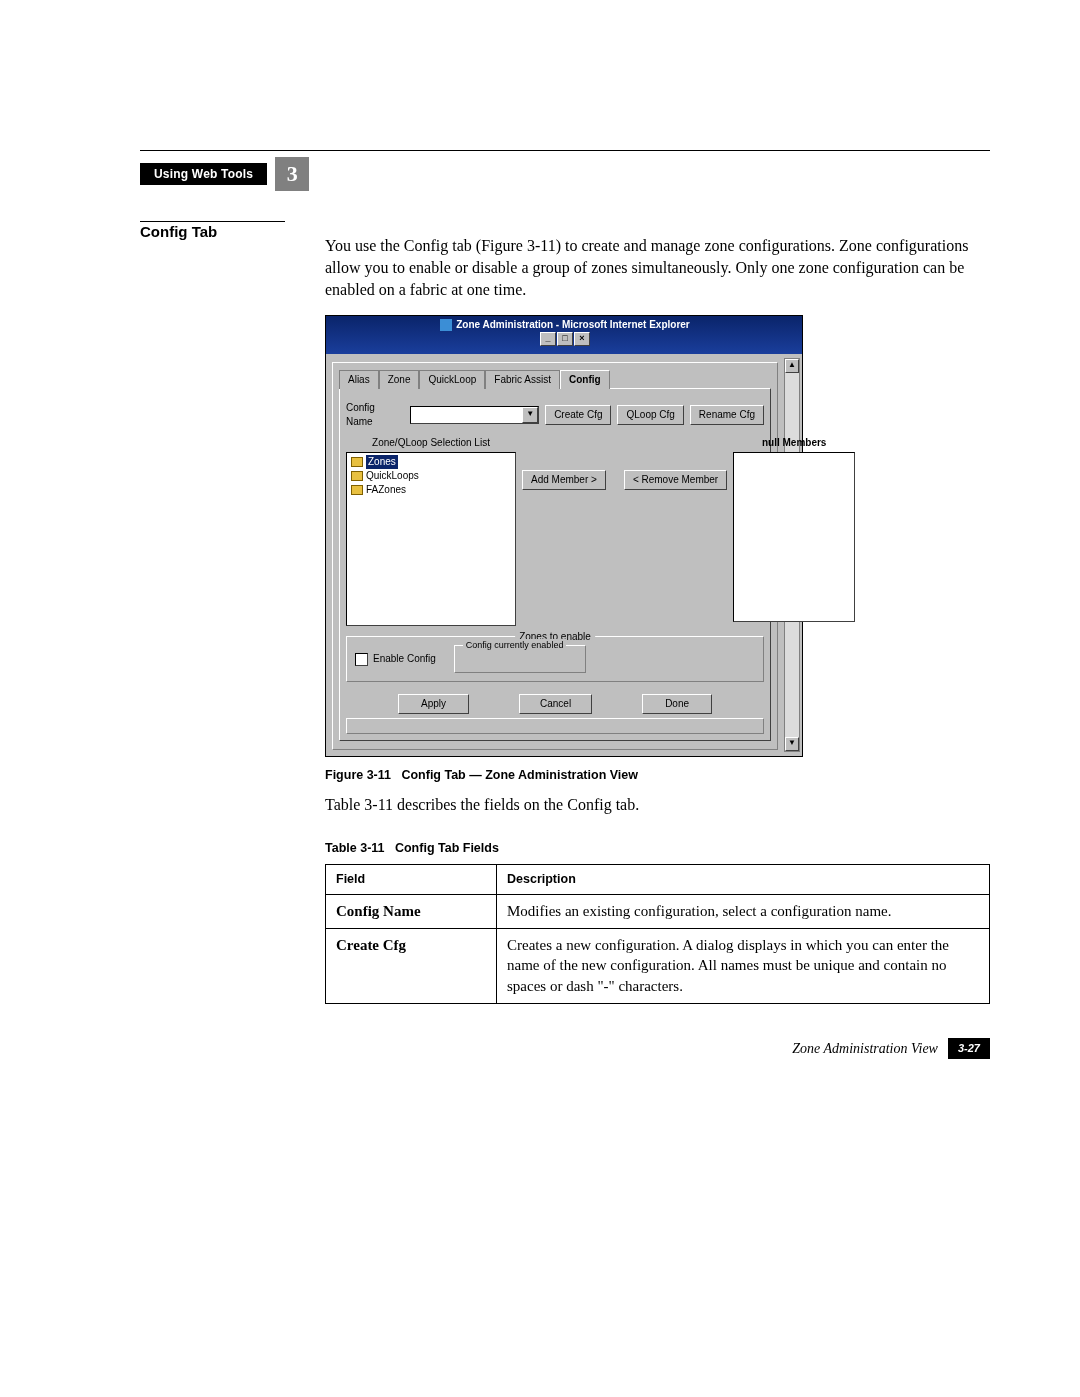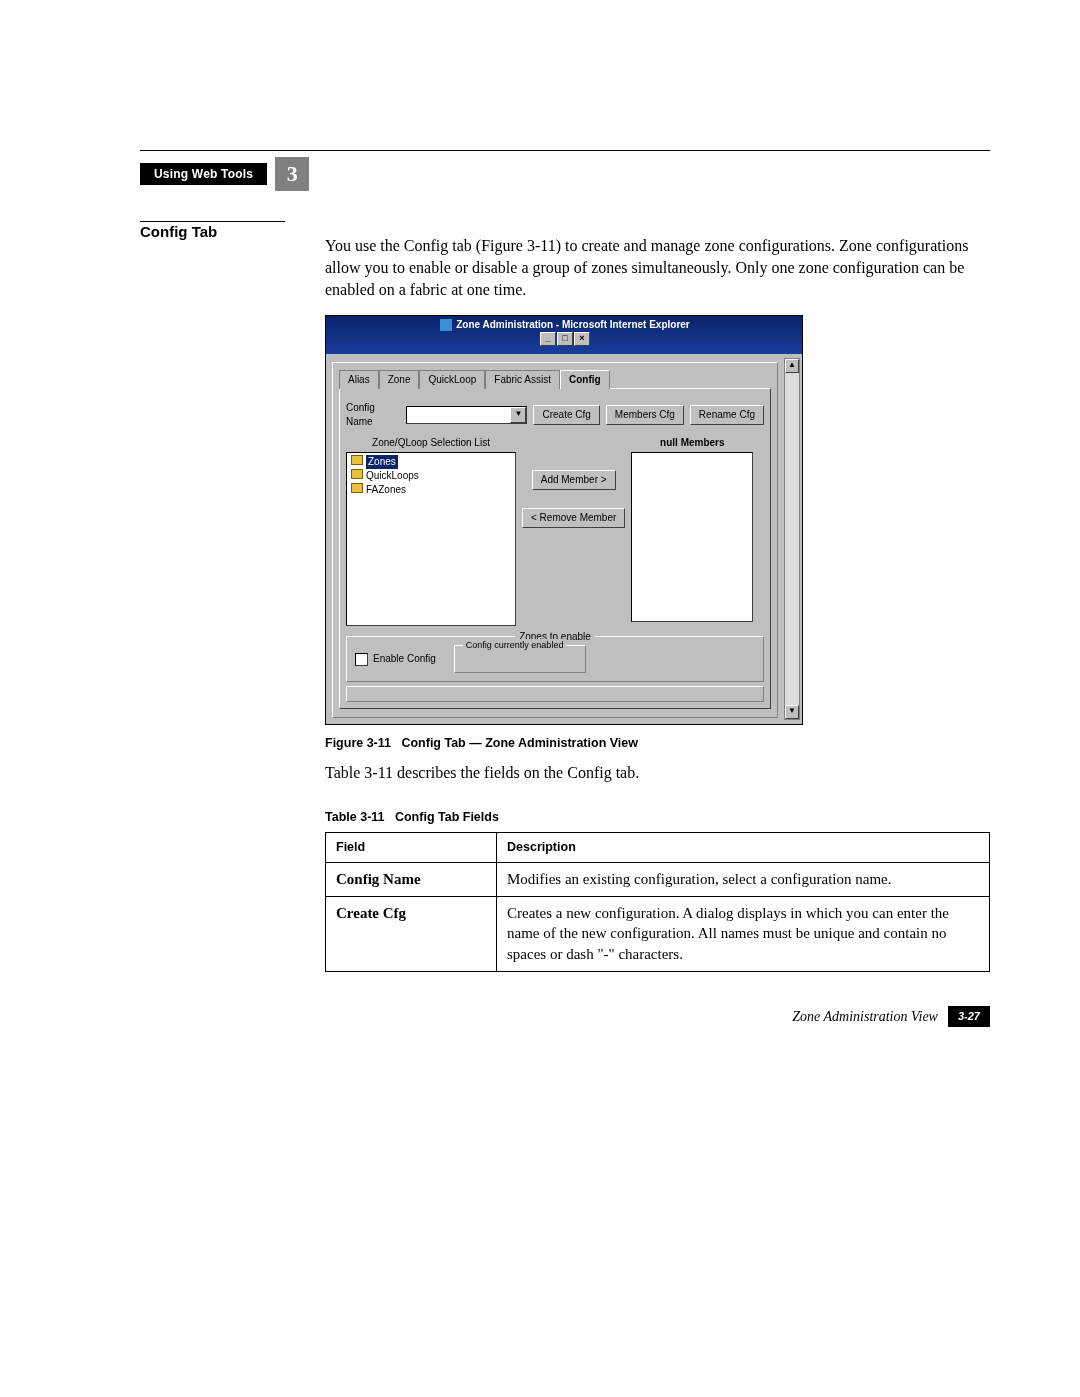--- a/index.html
+++ b/index.html
@@ -176,26 +176,26 @@
     display:flex; gap:6px; align-items:flex-start;
     margin-top:2px;
   }
   .col-head { font-size:10px; text-align:center; margin-bottom:2px; }
   .listbox {
     background:#fff;
     border:1px solid #404040; border-top-color:#000; border-left-color:#000;
     width:160px; height:168px;
     padding:2px 4px; font-size:10px;
   }
-  .tree-item { display:flex; align-items:flex-start; gap:3px; line-height:14px; }
+  .tree-item { display:flex; align-items:center; gap:3px; line-height:14px; }
   .folder {
     width:10px; height:8px; background:#e8c040; border:1px solid #806000;
     display:inline-block;
   }
-  .midbtns { display:flex; flex-direction:column; gap:18px; margin-top:34px;align-items:center; }
+  .midbtns { display:flex; flex-direction:row; gap:18px; margin-top:34px; }
   .members {
     background:#fff;
     border:1px solid #404040; border-top-color:#000; border-left-color:#000;
     width:120px; height:168px;
   }
   .groupbox {
     border:1px solid #808080;
     border-top:1px solid #fff;
     border-left:1px solid #fff;
     position:relative;
@@ -312,21 +312,21 @@
               <div class="tab">Fabric Assist</div>
               <div class="tab active">Config</div>
             </div>
             <div class="tab-under">
               <div class="row1">
                 <span class="lbl">Config Name</span>
                 <span class="combo">
                   <span class="dd">▼</span>
                 </span>
                 <span class="btn">Create Cfg</span>
-                <span class="btn">Members Cfg</span>
+                <span class="btn">QLoop Cfg</span>
                 <span class="btn">Rename Cfg</span>
               </div>
 
               <div class="cols">
                 <div>
                   <div class="col-head">Zone/QLoop Selection List</div>
                   <div class="listbox">
                     <div class="tree-item">
                         <span class="folder"></span>
                         <span class="selZ">Zones</span>
@@ -355,20 +355,25 @@
                 <span class="legend">Zones to enable</span>
                 <span style="display:flex;align-items:center;gap:5px">
                   <span class="chk"></span>
                   <span class="lbl">Enable Config</span>
                 </span>
                 <div class="miniframe">
                   <span class="legend2">Config currently enabled</span>
                 </div>
               </div>
 
+              <div class="bottom-btns">
+                <span class="btn" style="padding:2px 22px">Apply</span>
+                <span class="btn" style="padding:2px 20px">Cancel</span>
+                <span class="btn" style="padding:2px 22px">Done</span>
+              </div>
               <div class="statusstrip"></div>
             </div>
           </div>
         </div>
       </div>
 
       <div class="fig-caption">
         <span>Figure 3-11</span>&nbsp;&nbsp;
         <span>Config Tab — Zone Administration View</span>
       </div>

